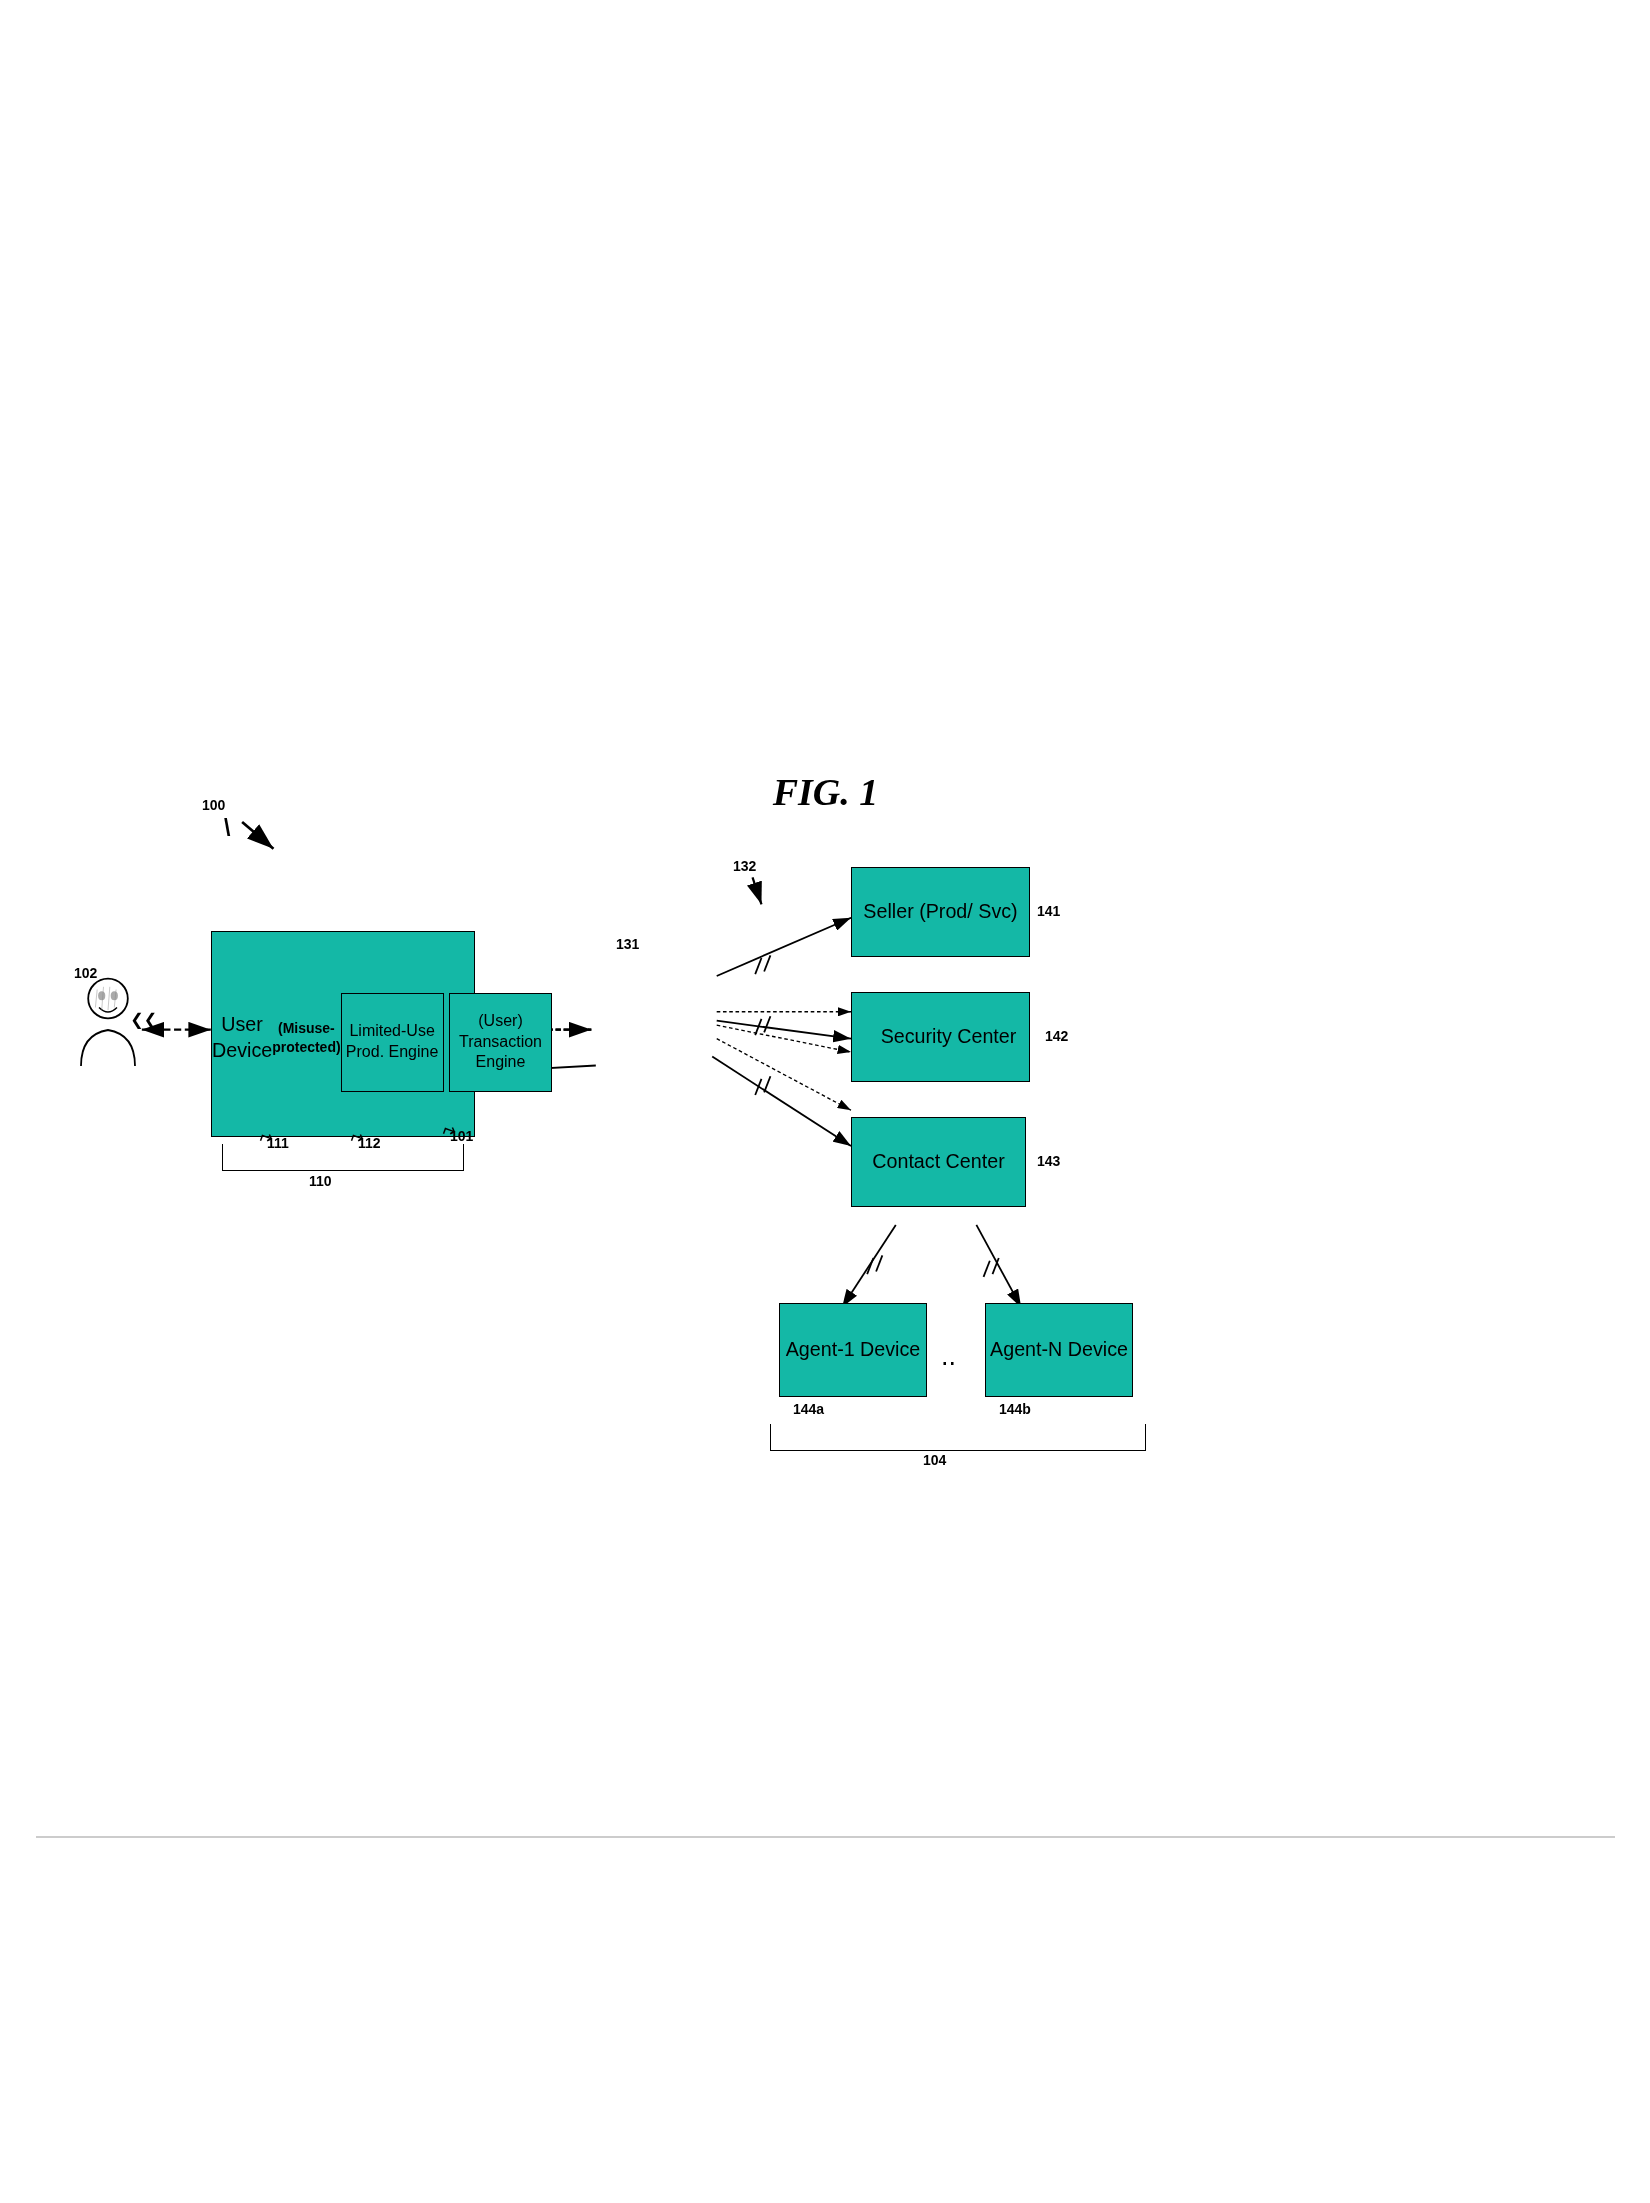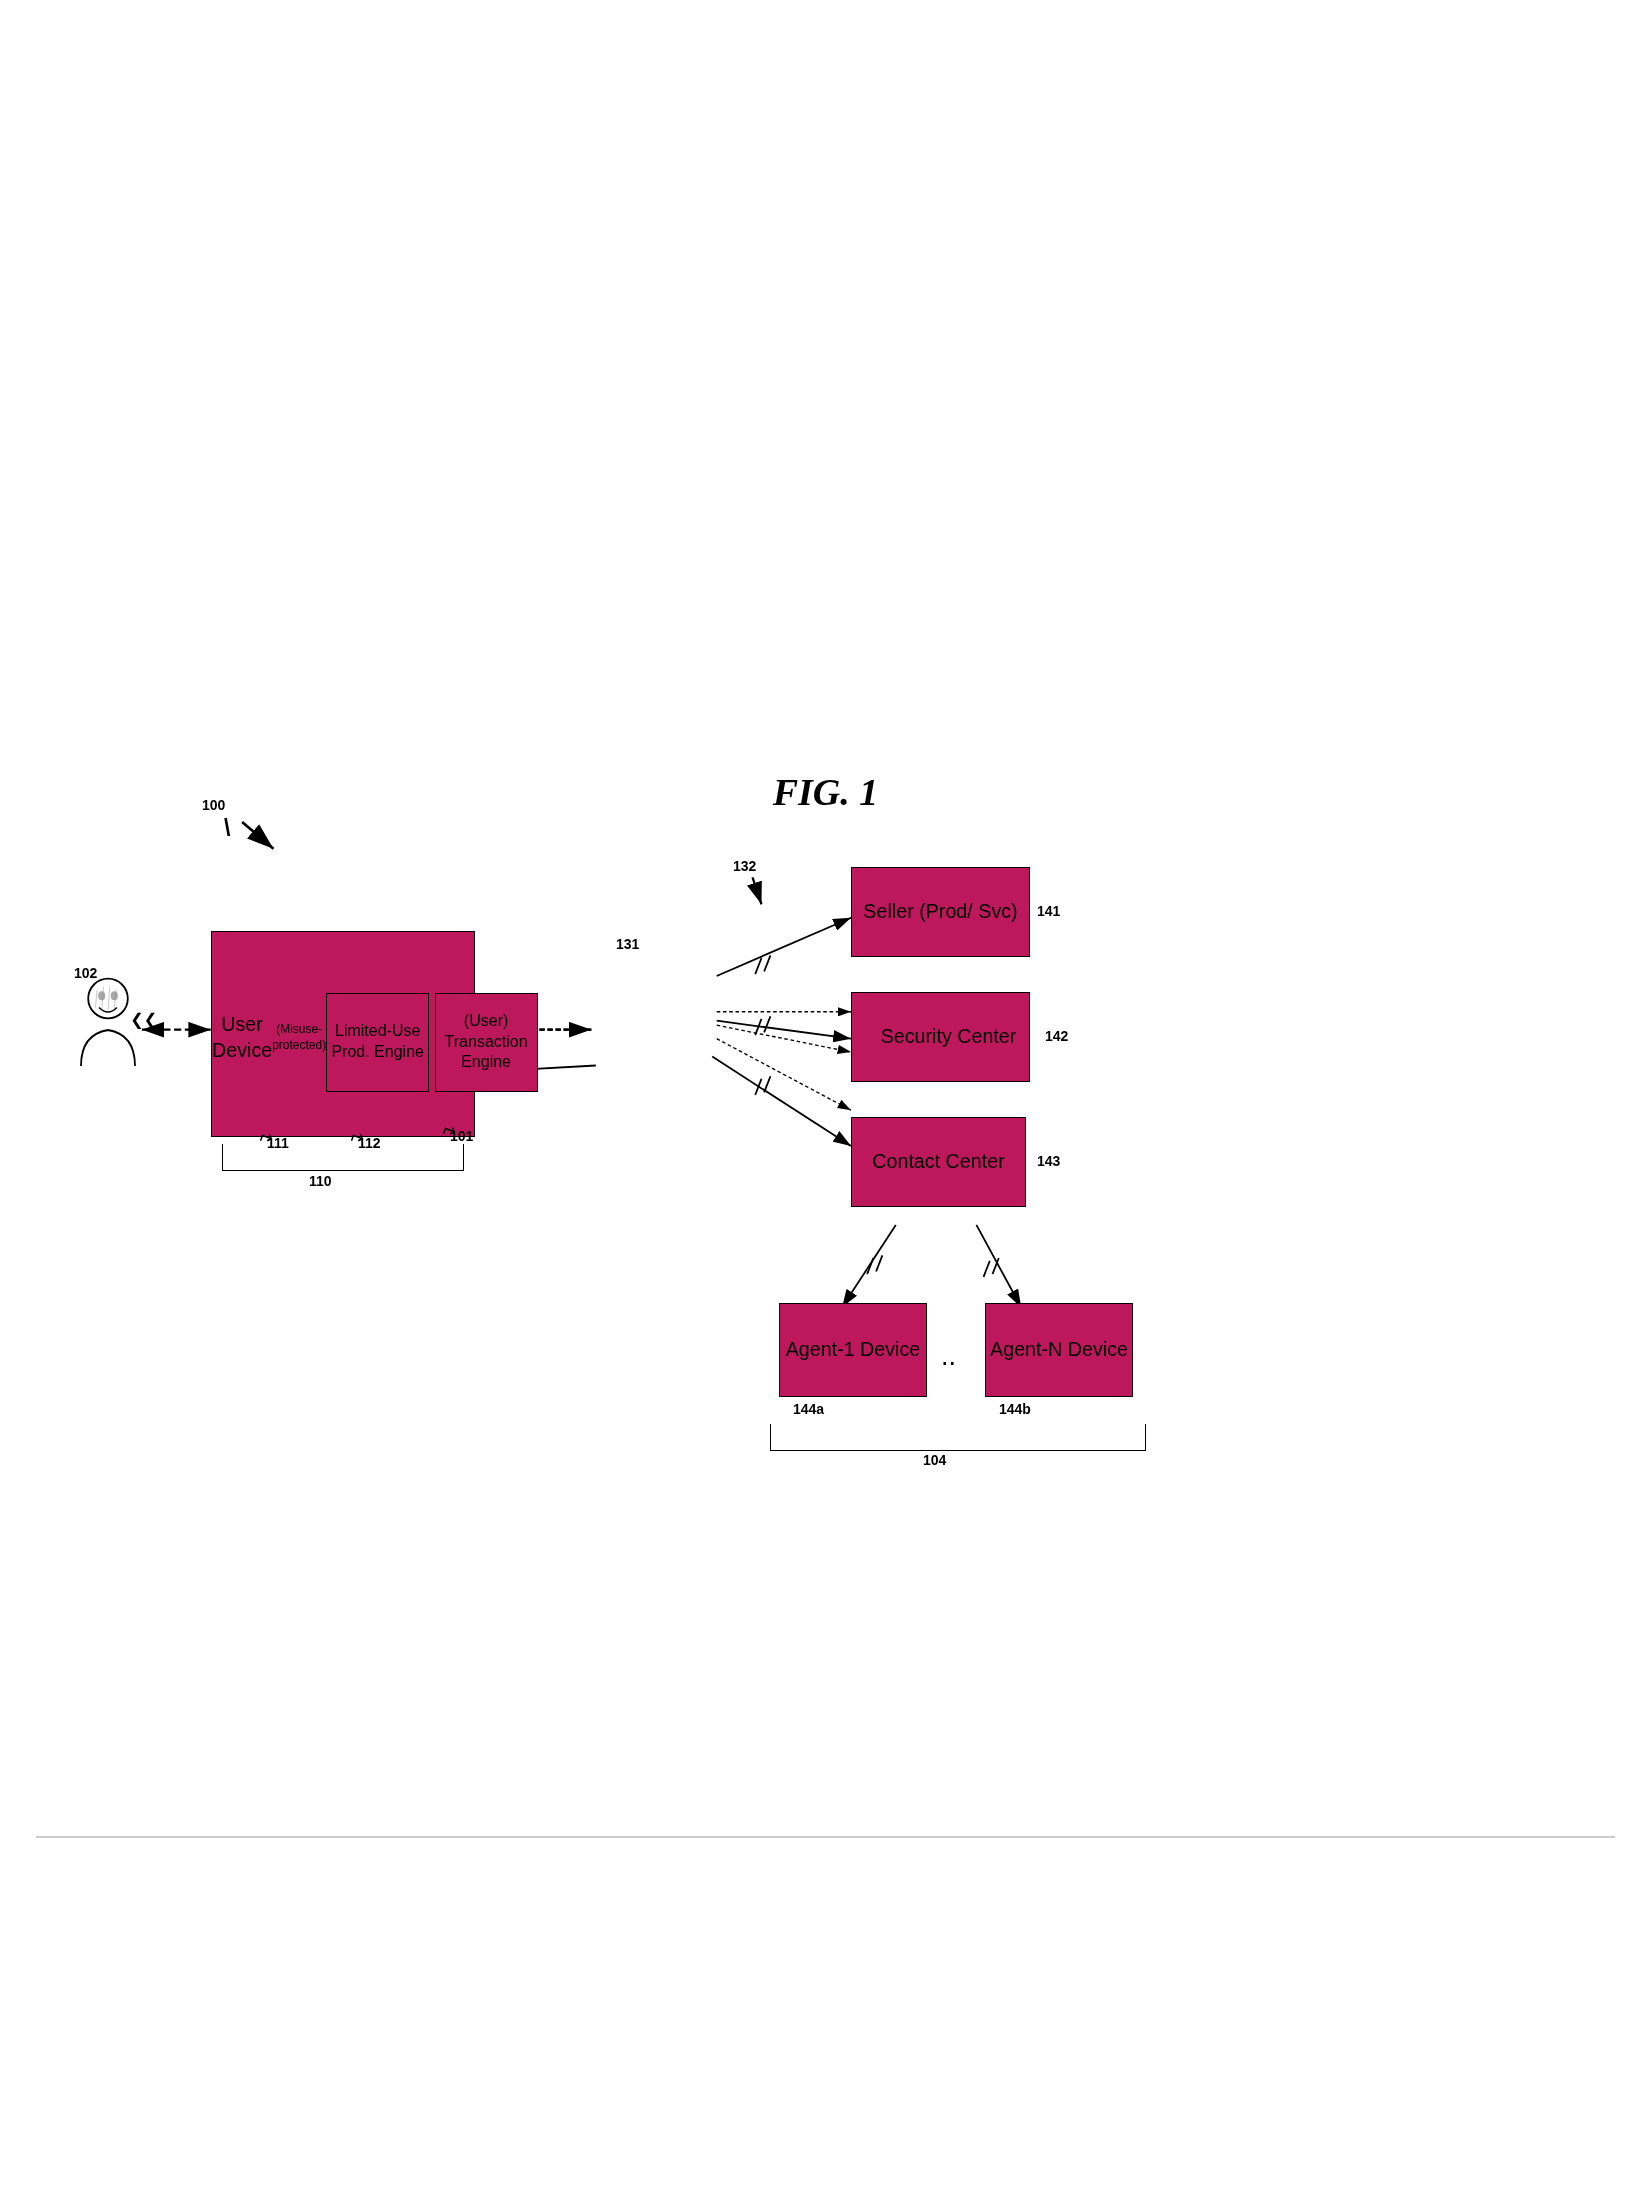--- a/index.html
+++ b/index.html
@@ -30,21 +30,21 @@
       font-size: 38px;
       font-style: italic;
       font-weight: bold;
       font-family: 'Times New Roman', Times, serif;
       margin-top: 9px;
     }
     
     .diagram-box {
       position: absolute;
       border: 1.8px solid #000;
-      background: #be185d;
+      background: #14b8a6;
       display: flex;
       align-items: center;
       justify-content: center;
       text-align: center;
       font-size: 19.7px;
       font-family: Arial, sans-serif;
       line-height: 1.3;
     }
     .diagram-box.inner {
       border: 1.3px solid #000;
@@ -166,21 +166,21 @@
         <line x1="35" y1="12" x2="33" y2="38" stroke="#888" stroke-width="1" opacity="0.5"></line>
         <line x1="42" y1="12" x2="40" y2="38" stroke="#888" stroke-width="1" opacity="0.5"></line>
         <line x1="49" y1="15" x2="47" y2="35" stroke="#888" stroke-width="1" opacity="0.5"></line>
       </svg>
     </div>
 
     <div class="ref-label" style="top:195px; left:38px;">102</div>
 
     <div class="diagram-box" style="top:161px; left:175px; width:264px; height:206px; flex-direction:row; justify-content:flex-start; padding-top:7.2px;">
       <div style="font-size:19.7px; text-align:center; line-height:1.3;">User Device</div>
-      <div style="font-size:12px; text-align:center;">(Misuse-protected)</div>
+      <div style="font-size:14px; text-align:center;font-weight:bold;">(Misuse-protected)</div>
 
       <div style="display:flex; gap:5.4px; margin-top:9px; width:100%; justify-content:center;">
         <div class="diagram-box inner" style="position:relative; width:103px; height:99px; font-size:16px; flex-direction:column;">
           <span>Limited-Use Prod. Engine</span>
         </div>
         <div class="diagram-box inner" style="position:relative; width:103px; height:99px; font-size:16px; flex-direction:column;">
           <span>(User) Transaction Engine</span>
         </div>
       </div>
     </div>

